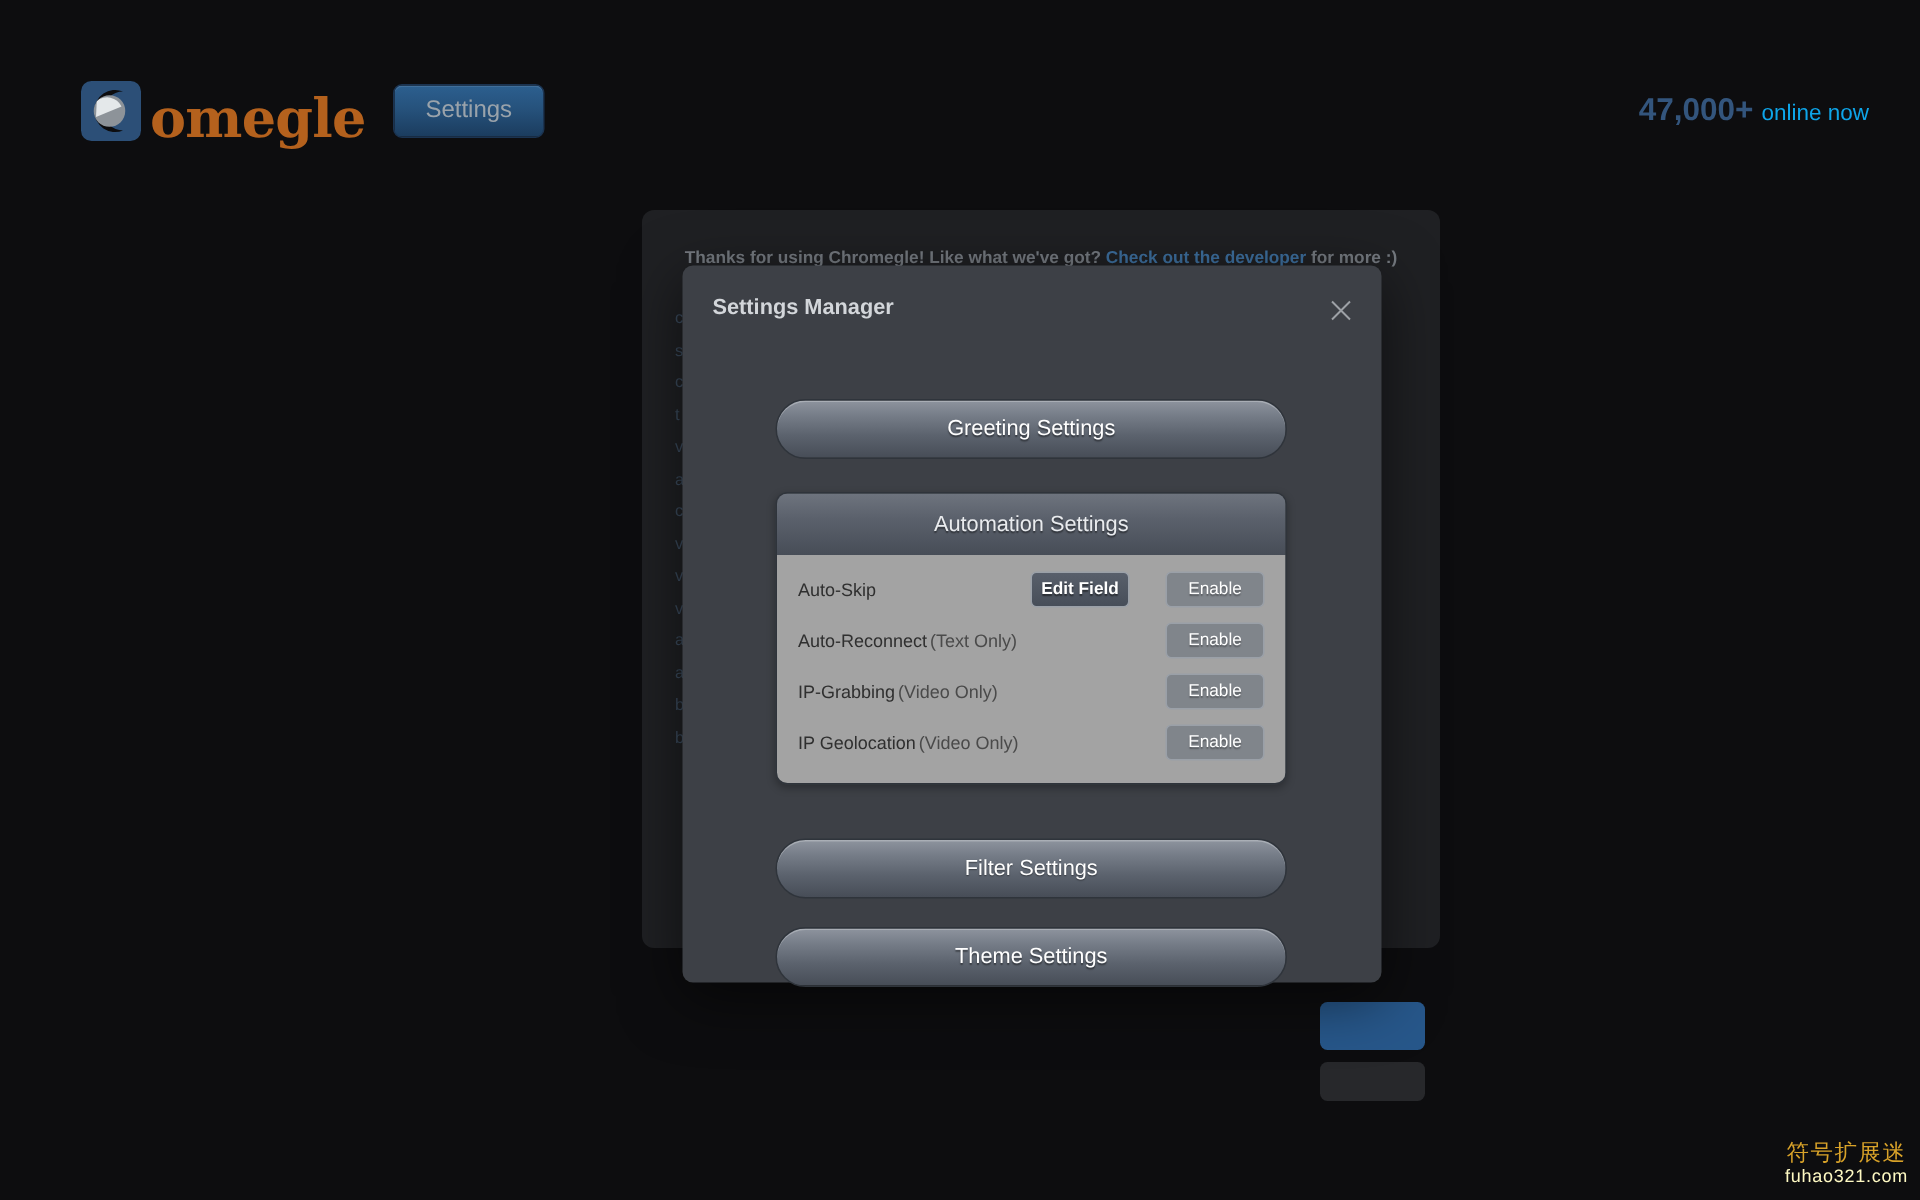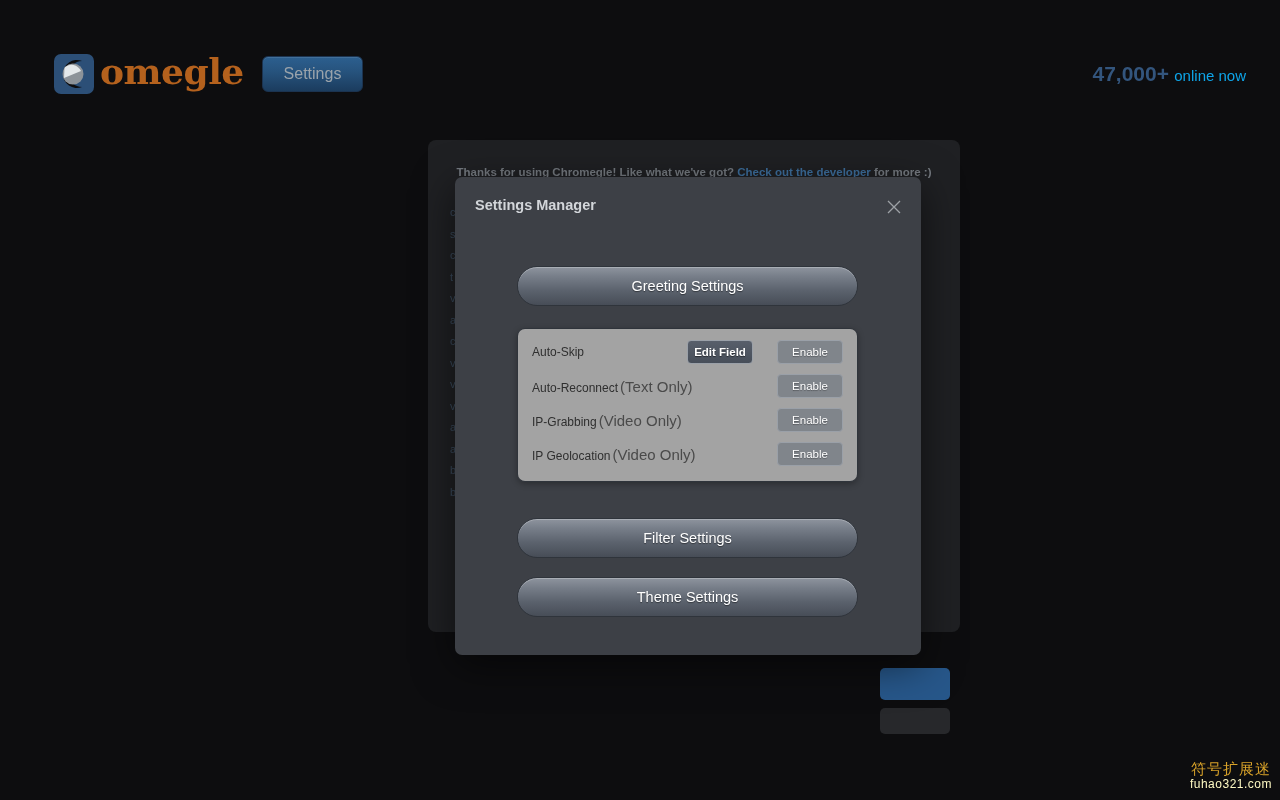--- a/index.html
+++ b/index.html
@@ -24,21 +24,21 @@
     top: 0; left: 0;
     width: 1280px;
     height: 148px;
   }
 
   .brand {
     position: absolute;
     left: 52px;
     top: 52px;
     display: flex;
-    align-items: flex-start;
+    align-items: flex-end;
     gap: 4px;
   }
 
   .logo-mark {
     width: 44px;
     height: 44px;
     position: relative;
     flex: 0 0 auto;
   }
 
@@ -255,21 +255,21 @@
     padding: 0 14px;
     position: relative;
   }
 
   .row-label {
     font-size: 12px;
     color: #2f2f2f;
     white-space: nowrap;
   }
   .row-label .qualifier {
-    font-size: 15px;
+    font-size: 12px;
     color: #4a4a4a;
     margin-left: 2px;
   }
 
   .row-actions {
     position: absolute;
     right: 14px;
     display: flex;
     align-items: center;
     gap: 24px;
@@ -384,20 +384,21 @@
         <path d="M4 4 L16 16 M16 4 L4 16" stroke="#c3c7cc" stroke-width="1.3" fill="none"></path>
       </svg>
     </div>
   </div>
 
   <div class="modal-body">
 
     <div class="pill mt-greeting">Greeting Settings</div>
 
     <div class="panel">
+      <div class="panel-head">Automation Settings</div>
       <div class="panel-body">
 
         <div class="row">
           <div class="row-label">
             <span>Auto-Skip</span>
           </div>
           <div class="row-actions">
             <div class="btn-edit">Edit Field</div>
             <div class="btn-enable">Enable</div>
           </div>

